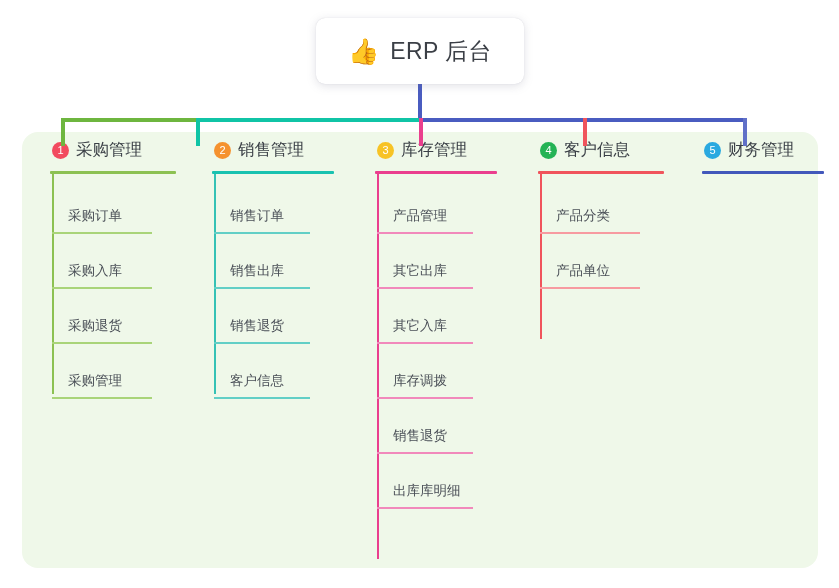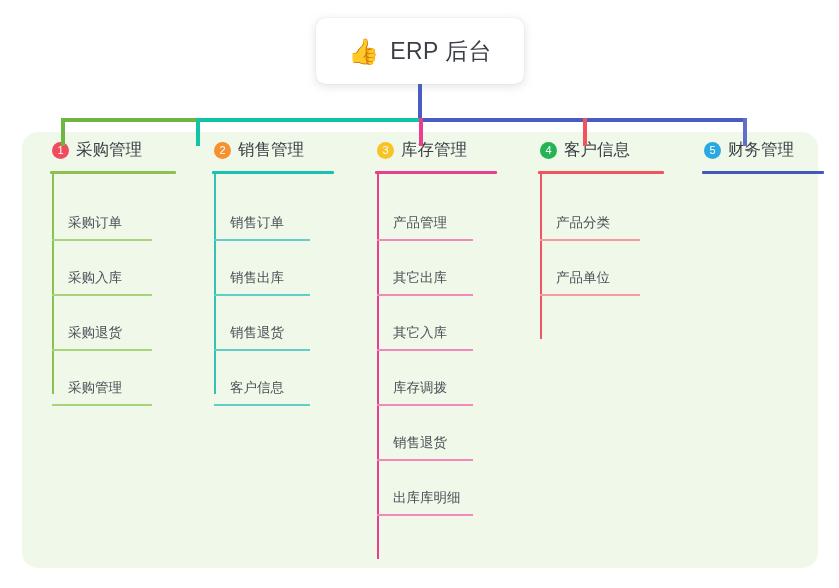--- a/index.html
+++ b/index.html
@@ -106,21 +106,21 @@
     white-space: nowrap;
   }
   .header-rule {
     height: 3px;
     border-radius: 1px;
     margin-top: 3px;
   }
 
   .items {
     position: relative;
-    padding-top: 12px;
+    padding-top: 5px;
   }
   .spine {
     position: absolute;
     left: 16px;
     top: 0;
     width: 2px;
   }
   .item {
     position: relative;
     height: 55px;

